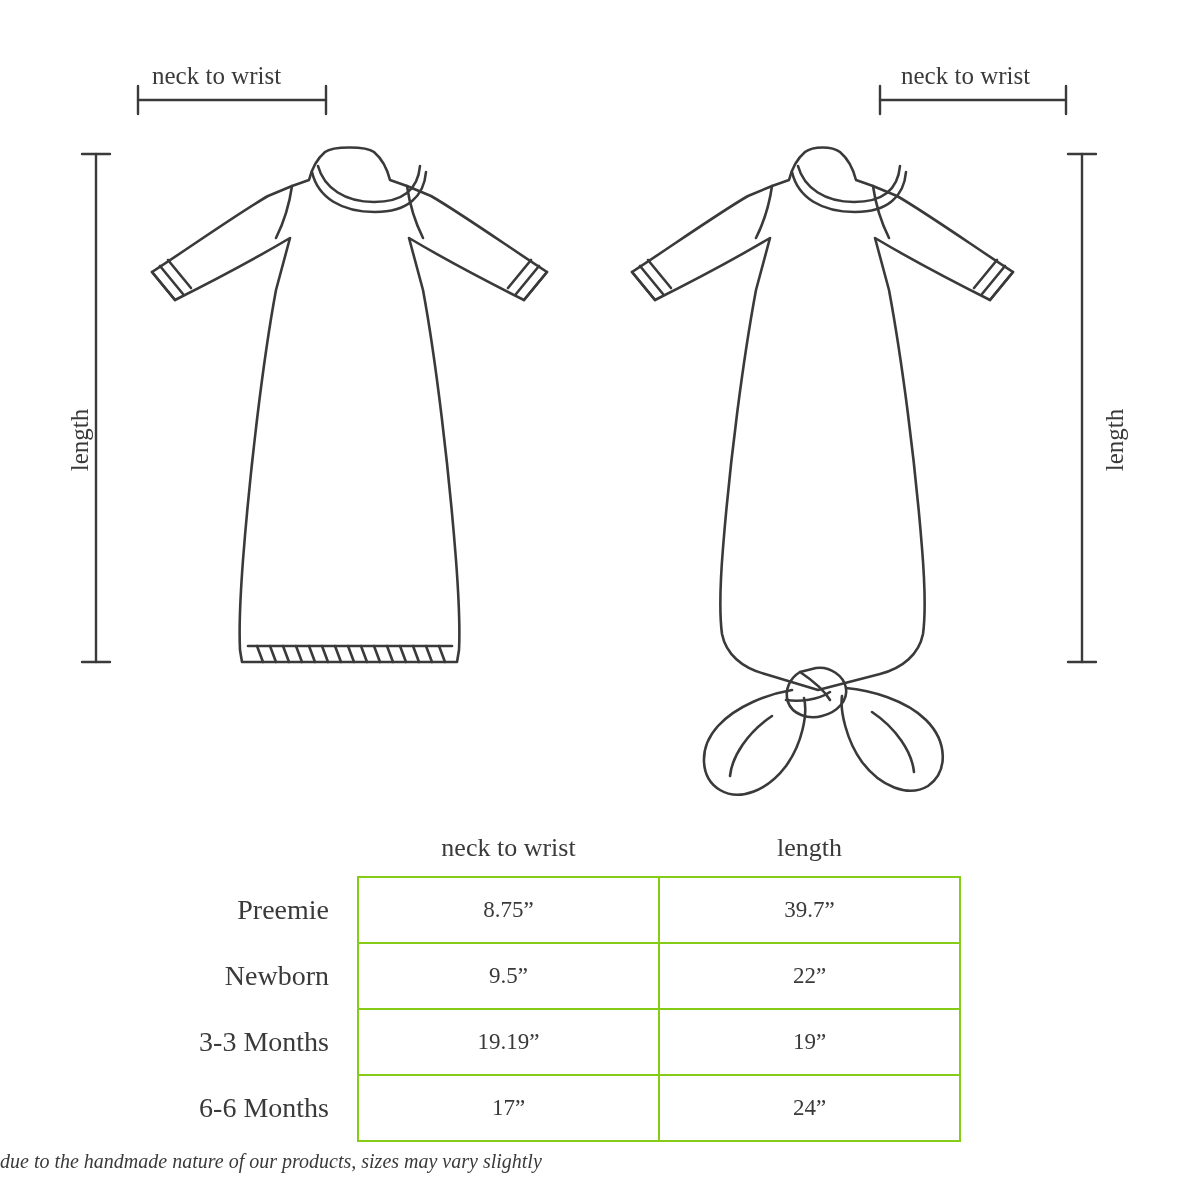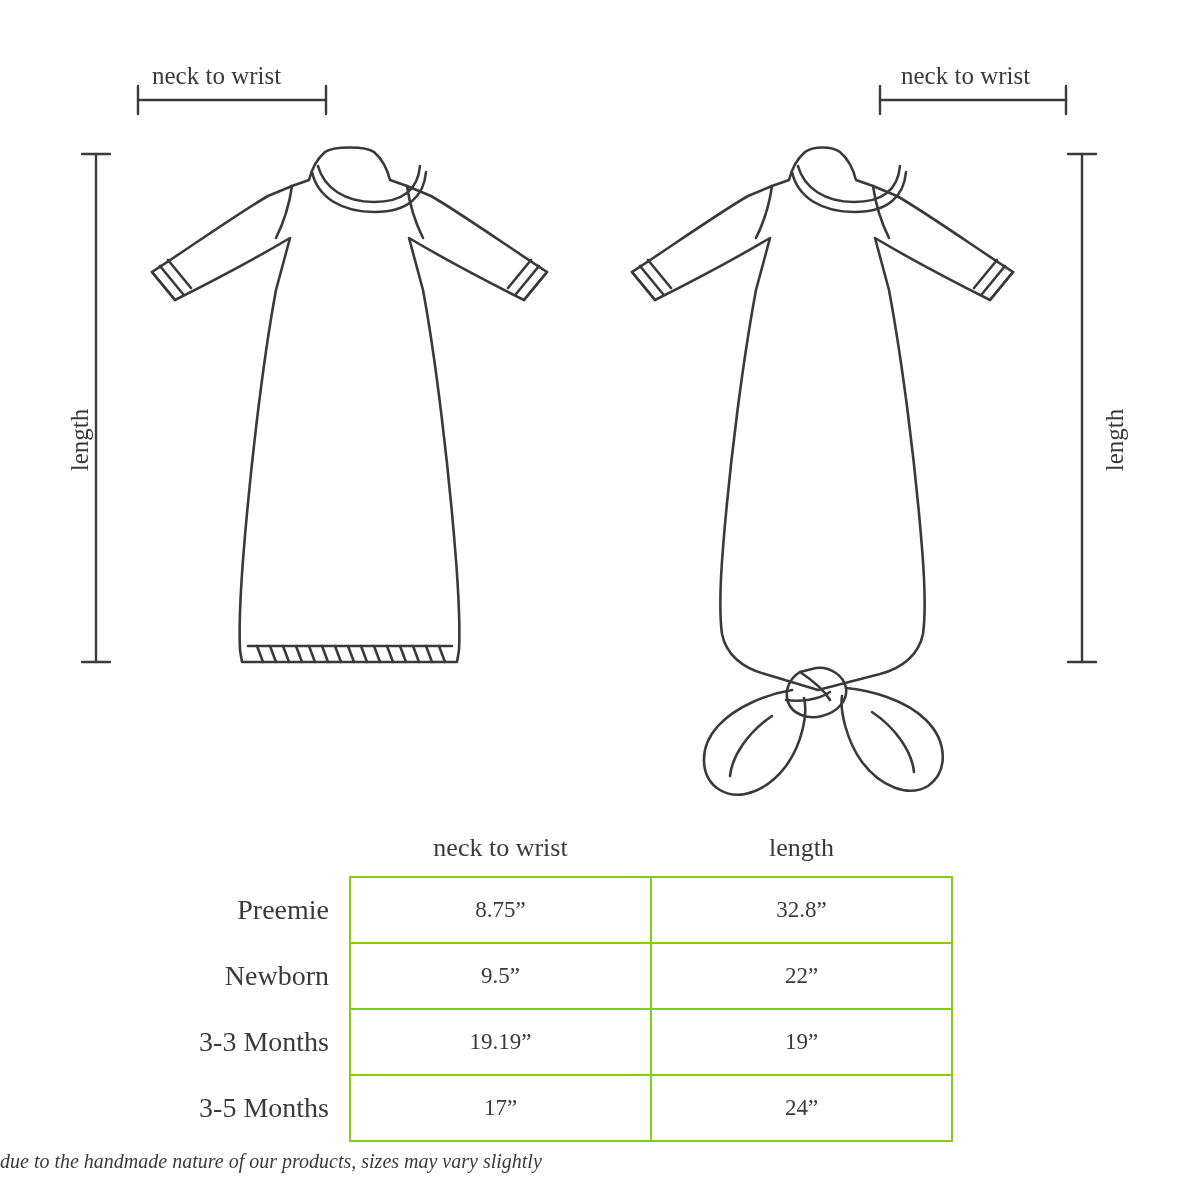--- a/index.html
+++ b/index.html
@@ -93,21 +93,21 @@
     padding: 0;
   }
   table.size-table thead th.corner {
     width: 200px;
   }
   table.size-table tbody th.rowhead {
     border: none;
     font-weight: normal;
     font-size: 28px;
     text-align: right;
-    padding-right: 20px;
+    padding-right: 28px;
     width: 200px;
     height: 62px;
   }
   table.size-table tbody td {
     border: 2px solid #84cc16;
     font-size: 23px;
     width: 297px;
     height: 62px;
   }
   .footnote {
@@ -293,34 +293,34 @@
         <tr>
           <th class="corner"></th>
           <th>neck to wrist</th>
           <th>length</th>
         </tr>
       </thead>
       <tbody>
         <tr>
           <th class="rowhead">Preemie</th>
           <td>8.75”</td>
-          <td>32.8”</td>
+          <td>39.7”</td>
         </tr>
         <tr>
           <th class="rowhead">Newborn</th>
           <td>9.5”</td>
           <td>22”</td>
         </tr>
         <tr>
           <th class="rowhead">3-3 Months</th>
           <td>19.19”</td>
           <td>19”</td>
         </tr>
         <tr>
-          <th class="rowhead">3-5 Months</th>
+          <th class="rowhead">6-6 Months</th>
           <td>17”</td>
           <td>24”</td>
         </tr>
       </tbody>
     </table>
   </div>
 
   <div class="footnote">due to the handmade nature of our products, sizes may vary slightly</div>
 
 </div>

